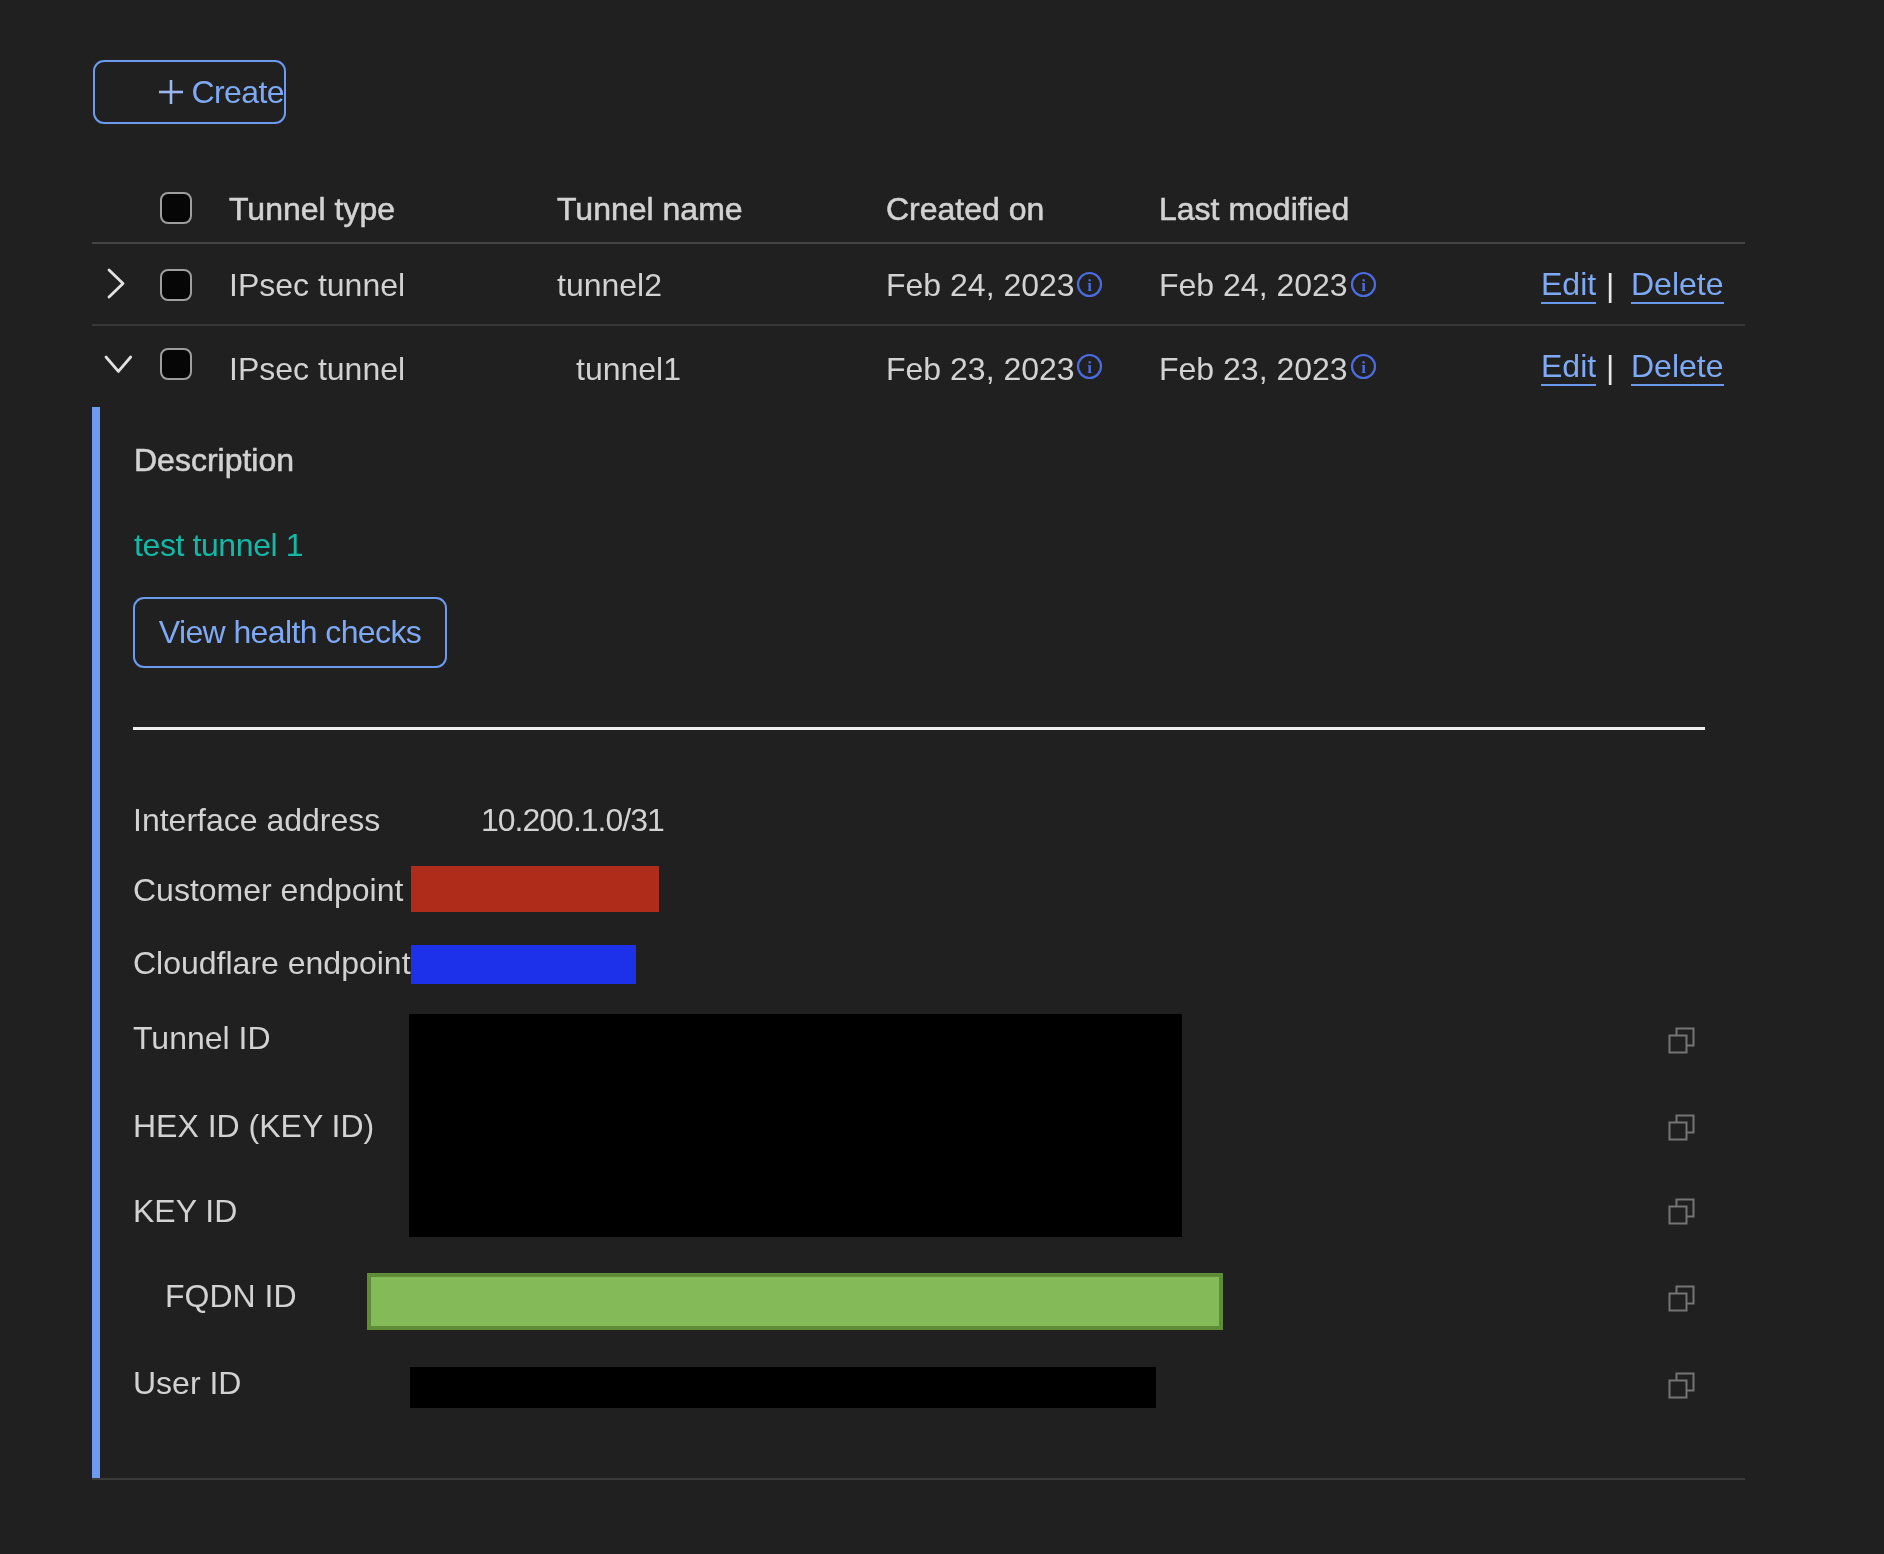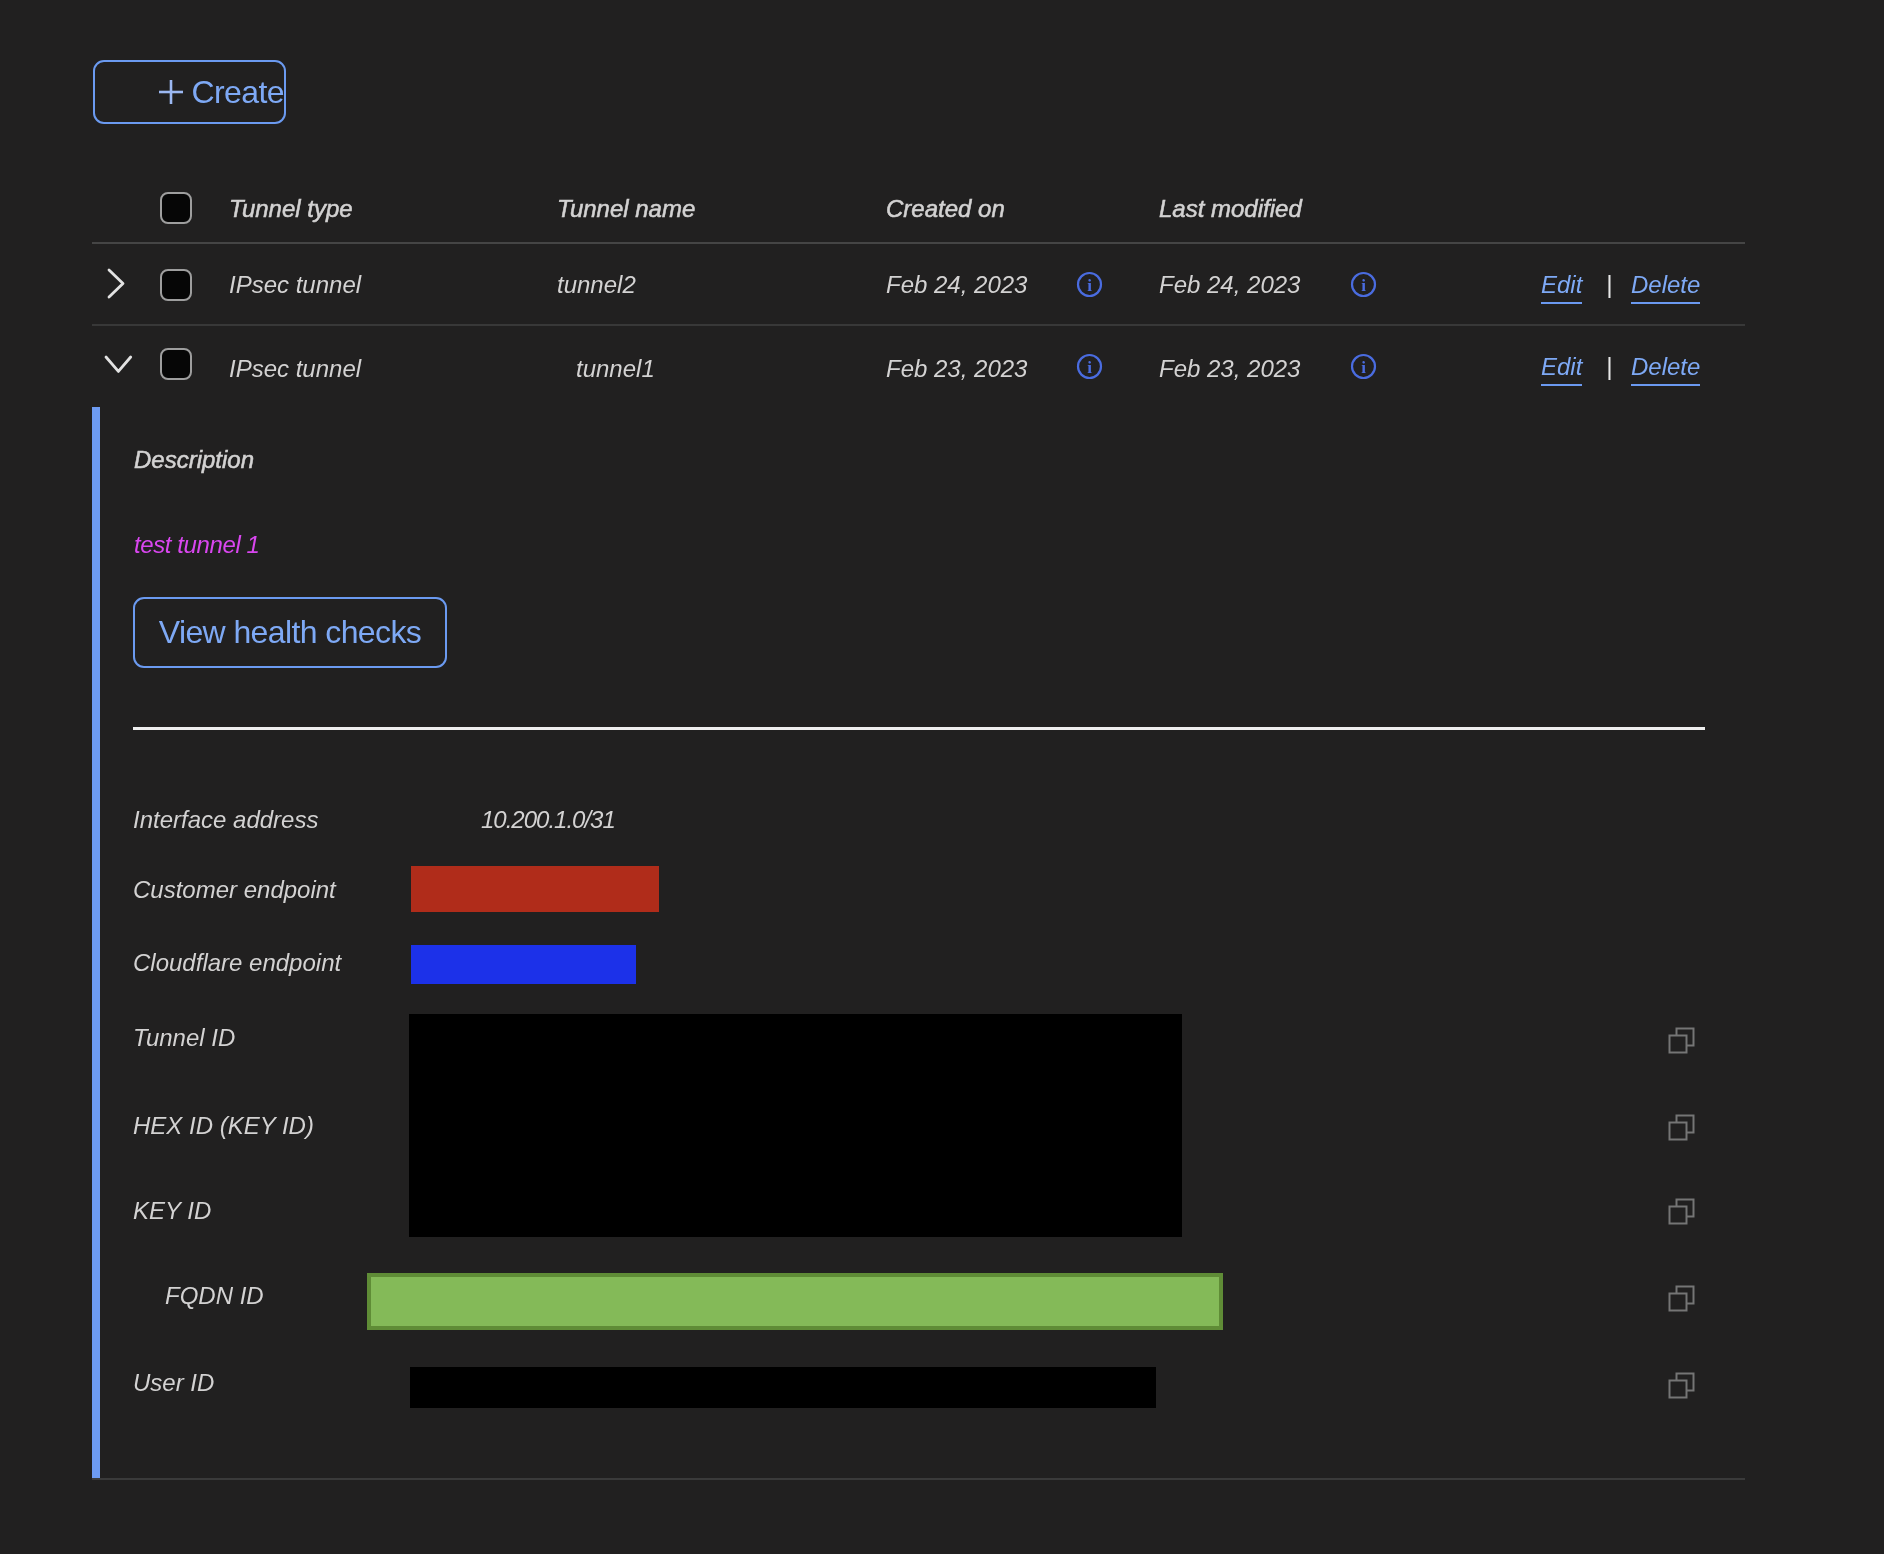--- a/index.html
+++ b/index.html
@@ -4,21 +4,21 @@
 <style>
   html,body{margin:0;padding:0;}
   body{
     width:1884px;height:1554px;
     background:#212020;
     font-family:"Liberation Sans", sans-serif;
     position:relative;
     overflow:hidden;
   }
   .abs{position:absolute;}
-  .txt{color:#d3d2d2;font-size:24px;line-height:36px;white-space:nowrap;font-style:italic;}
+  .txt{color:#d3d2d2;font-size:32px;line-height:36px;white-space:nowrap;}
   .bold{-webkit-text-stroke:0.55px currentColor;}
   .blue{color:#7ea9f5;}
   .hline{position:absolute;height:2px;background:#3c3c3c;}
   .cb{position:absolute;width:28px;height:28px;background:#060606;border:2px solid #9e9e9e;border-radius:8px;}
   .btn{position:absolute;border:2px solid #6b9af0;border-radius:11px;color:#7ea9f5;
        display:flex;align-items:center;justify-content:center;font-size:32px;letter-spacing:-0.6px;}
 </style>
 </head>
 <body>
 
@@ -74,21 +74,21 @@
   <circle cx="13.5" cy="13.5" r="11.5" fill="none" stroke="#4a6ce0" stroke-width="2.2"></circle>
   <text x="13.5" y="20" text-anchor="middle" font-family="Liberation Serif" font-size="17" font-weight="bold" fill="#4a6ce0">i</text>
 </svg>
 <div class="abs txt blue" style="left:1541px;top:349px;border-bottom:2px solid #6b99f0;line-height:35px;">Edit</div>
 <div class="abs txt" style="left:1606px;top:349px;color:#e8e8e8;">|</div>
 <div class="abs txt blue" style="left:1631px;top:349px;border-bottom:2px solid #6b99f0;line-height:35px;">Delete</div>
 
 <div class="abs" style="left:92px;top:407px;width:8px;height:1071px;background:#6d9bf2;"></div>
 
 <div class="abs txt bold" style="left:134px;top:442px;">Description</div>
-<div class="abs txt" style="left:134px;top:527px;color:#d946ef;letter-spacing:-0.4px;">test tunnel 1</div>
+<div class="abs txt" style="left:134px;top:527px;color:#14b8a6;letter-spacing:-0.4px;">test tunnel 1</div>
 
 <div class="btn" style="left:133px;top:597px;width:310px;height:67px;">View health checks</div>
 
 <div class="hline" style="left:133px;top:727px;width:1572px;height:3px;background:#eeeeee;"></div>
 
 <div class="abs txt" style="left:133px;top:802px;">Interface address</div>
 <div class="abs txt" style="left:433px;top:802px;letter-spacing:-1px;margin-left:48px;">10.200.1.0/31</div>
 
 <div class="abs txt" style="left:133px;top:872px;">Customer endpoint</div>
 <div class="abs" style="left:411px;top:866px;width:248px;height:46px;background:#b02c1a;"></div>

